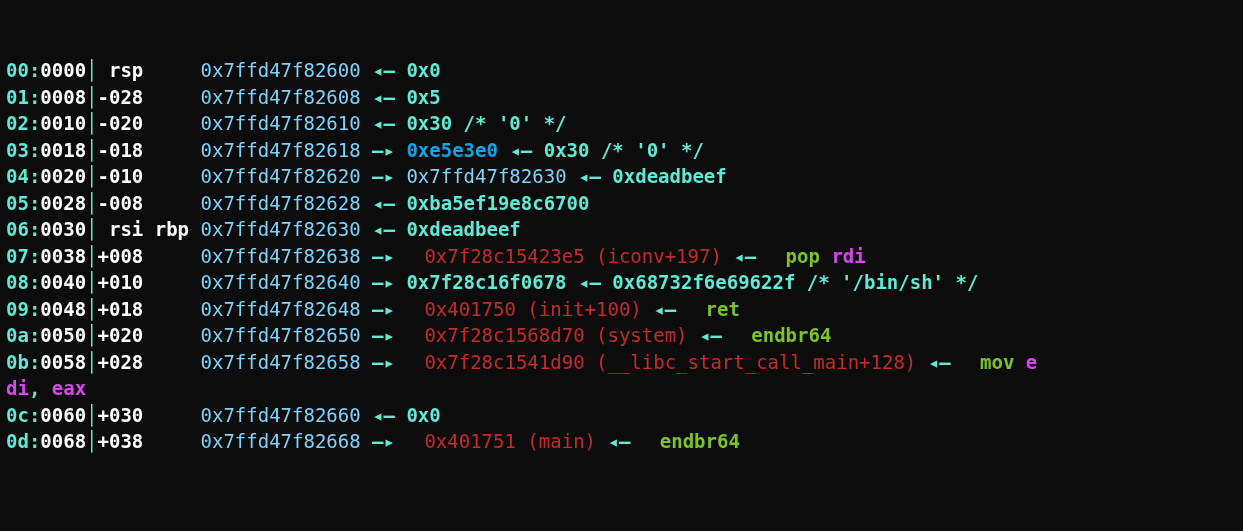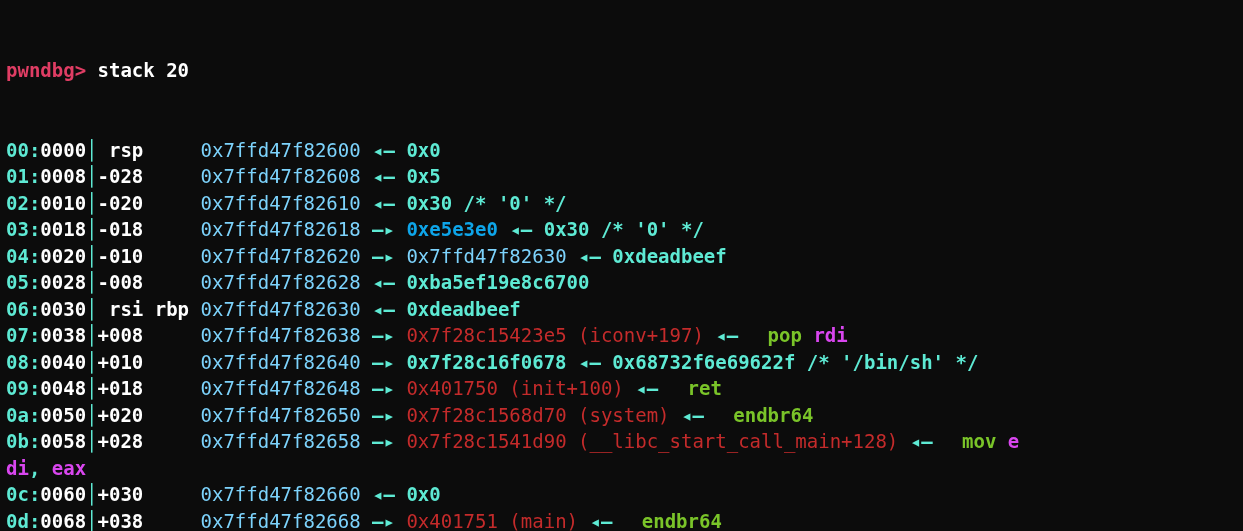--- a/index.html
+++ b/index.html
@@ -14,23 +14,22 @@
   }
   .term {
     padding: 4px 6px;
     white-space: pre;
   }
   .c-prompt   { color: #e03d64; font-weight: bold; }
   .c-white    { color: #5eead4; font-weight: bold; }
   .c-bold     { color: #ffffff; font-weight: bold; }
   .c-address  { color: #7dd3fc; }
   .c-blue     { color: #0ea5e9; font-weight: bold; }
-  .c-red      { color: #c42b2b; }
+  .c-red      { color: #c42b2b; margin-left: 18px; }
   .c-green    { color: #7ac429; font-weight: bold; margin-left: 18px; }
   .c-cyan     { color: #d946ef; font-weight: bold; }
 </style>
 </head>
 <body>
 
 <div class="term">
-  <div><span class="c-prompt">pwndbg&gt;</span><span class="c-bold"> stack 20</span></div>
   <div id="stack-body"><div><span class="c-white">00:</span><span class="c-bold">0000</span><span class="c-white">│</span><span class="c-bold"> rsp    </span><span class="c-address"> 0x7ffd47f82600</span><span class="c-white"> ◂— 0x0</span></div><div><span class="c-white">01:</span><span class="c-bold">0008</span><span class="c-white">│</span><span class="c-bold">-028    </span><span class="c-address"> 0x7ffd47f82608</span><span class="c-white"> ◂— 0x5</span></div><div><span class="c-white">02:</span><span class="c-bold">0010</span><span class="c-white">│</span><span class="c-bold">-020    </span><span class="c-address"> 0x7ffd47f82610</span><span class="c-white"> ◂— 0x30 /* '0' */</span></div><div><span class="c-white">03:</span><span class="c-bold">0018</span><span class="c-white">│</span><span class="c-bold">-018    </span><span class="c-address"> 0x7ffd47f82618</span><span class="c-white"> —▸ </span><span class="c-blue">0xe5e3e0</span><span class="c-white"> ◂— 0x30 /* '0' */</span></div><div><span class="c-white">04:</span><span class="c-bold">0020</span><span class="c-white">│</span><span class="c-bold">-010    </span><span class="c-address"> 0x7ffd47f82620</span><span class="c-white"> —▸ </span><span class="c-address">0x7ffd47f82630</span><span class="c-white"> ◂— 0xdeadbeef</span></div><div><span class="c-white">05:</span><span class="c-bold">0028</span><span class="c-white">│</span><span class="c-bold">-008    </span><span class="c-address"> 0x7ffd47f82628</span><span class="c-white"> ◂— 0xba5ef19e8c6700</span></div><div><span class="c-white">06:</span><span class="c-bold">0030</span><span class="c-white">│</span><span class="c-bold"> rsi rbp</span><span class="c-address"> 0x7ffd47f82630</span><span class="c-white"> ◂— 0xdeadbeef</span></div><div><span class="c-white">07:</span><span class="c-bold">0038</span><span class="c-white">│</span><span class="c-bold">+008    </span><span class="c-address"> 0x7ffd47f82638</span><span class="c-white"> —▸ </span><span class="c-red">0x7f28c15423e5 (iconv+197)</span><span class="c-white"> ◂— </span><span class="c-green">pop </span><span class="c-cyan">rdi</span></div><div><span class="c-white">08:</span><span class="c-bold">0040</span><span class="c-white">│</span><span class="c-bold">+010    </span><span class="c-address"> 0x7ffd47f82640</span><span class="c-white"> —▸ 0x7f28c16f0678 ◂— 0x68732f6e69622f /* '/bin/sh' */</span></div><div><span class="c-white">09:</span><span class="c-bold">0048</span><span class="c-white">│</span><span class="c-bold">+018    </span><span class="c-address"> 0x7ffd47f82648</span><span class="c-white"> —▸ </span><span class="c-red">0x401750 (init+100)</span><span class="c-white"> ◂— </span><span class="c-green">ret</span></div><div><span class="c-white">0a:</span><span class="c-bold">0050</span><span class="c-white">│</span><span class="c-bold">+020    </span><span class="c-address"> 0x7ffd47f82650</span><span class="c-white"> —▸ </span><span class="c-red">0x7f28c1568d70 (system)</span><span class="c-white"> ◂— </span><span class="c-green">endbr64</span></div><div><span class="c-white">0b:</span><span class="c-bold">0058</span><span class="c-white">│</span><span class="c-bold">+028    </span><span class="c-address"> 0x7ffd47f82658</span><span class="c-white"> —▸ </span><span class="c-red">0x7f28c1541d90 (__libc_start_call_main+128)</span><span class="c-white"> ◂— </span><span class="c-green">mov </span><span class="c-cyan">e</span></div><div><span class="c-cyan">di</span><span class="c-white">, </span><span class="c-cyan">eax</span></div><div><span class="c-white">0c:</span><span class="c-bold">0060</span><span class="c-white">│</span><span class="c-bold">+030    </span><span class="c-address"> 0x7ffd47f82660</span><span class="c-white"> ◂— 0x0</span></div><div><span class="c-white">0d:</span><span class="c-bold">0068</span><span class="c-white">│</span><span class="c-bold">+038    </span><span class="c-address"> 0x7ffd47f82668</span><span class="c-white"> —▸ </span><span class="c-red">0x401751 (main)</span><span class="c-white"> ◂— </span><span class="c-green">endbr64</span></div></div>
 </div>
 
 </body></html>

